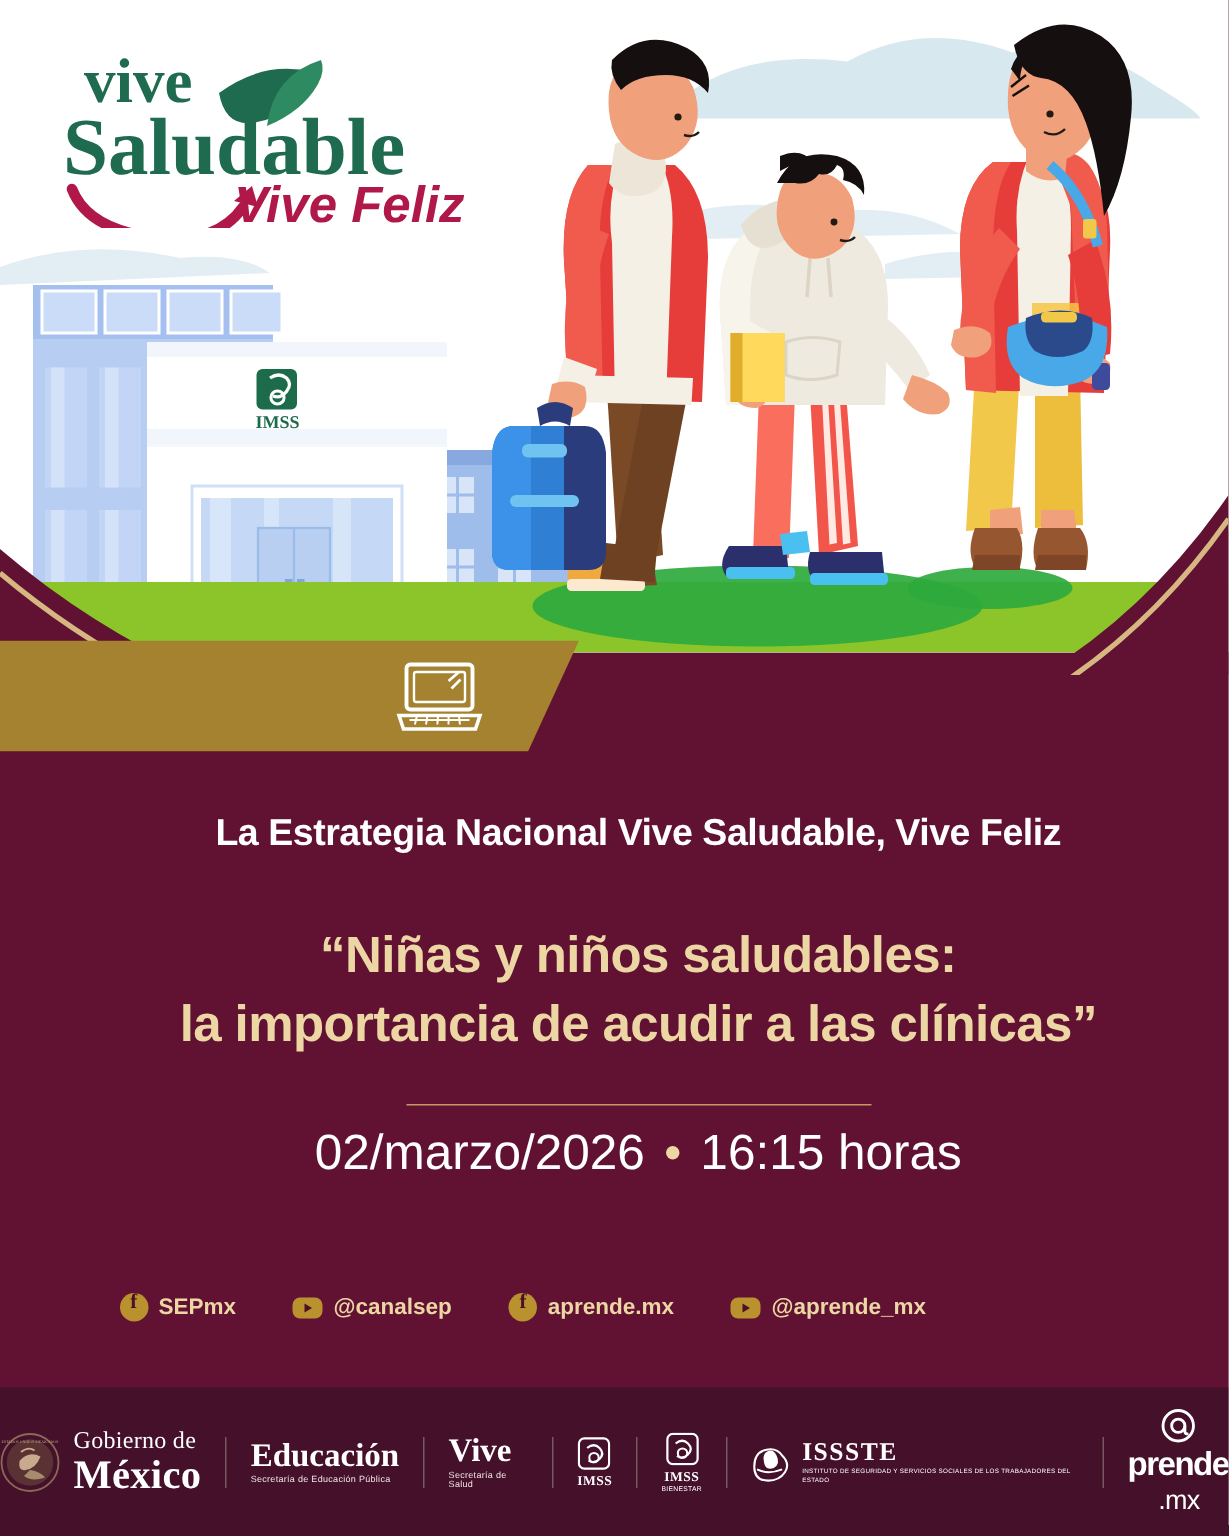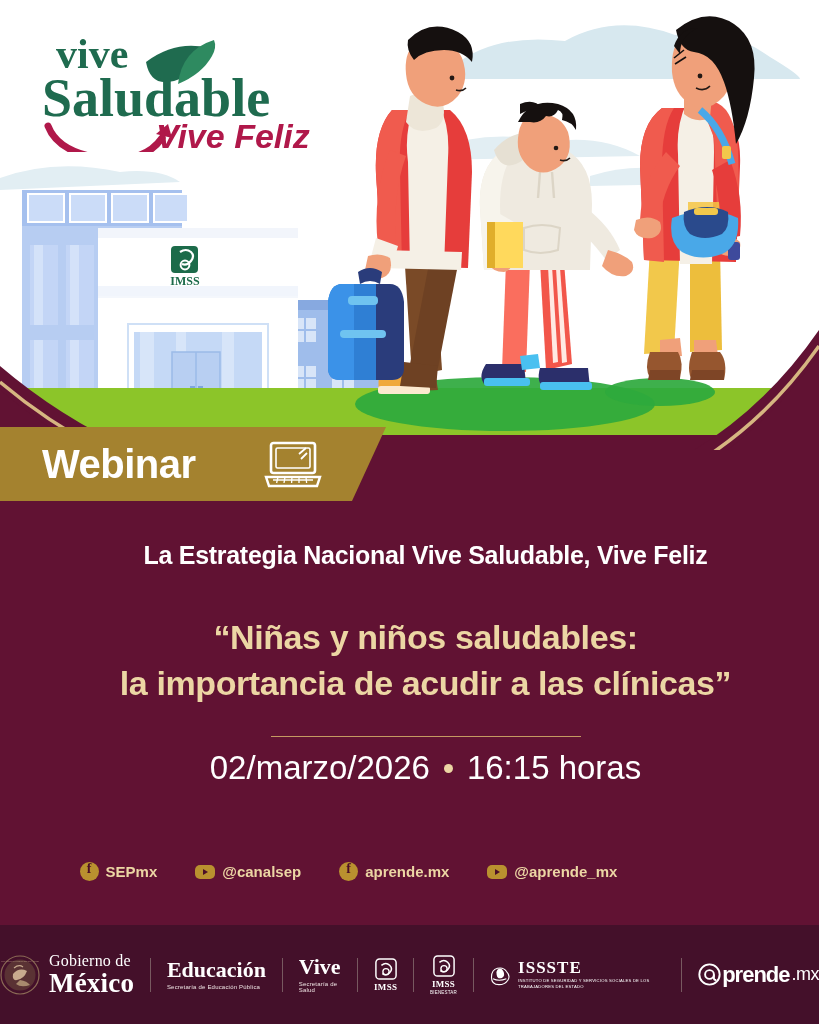--- a/index.html
+++ b/index.html
@@ -128,21 +128,21 @@
   .dep .d1 { font-family:"Liberation Serif", serif; font-size:22px; font-weight:bold; }
   .dep .d2 { font-size:6px; margin-top:3px; letter-spacing:.2px; color:#efe4e4;}
   .imss-block { display:flex; flex-direction:column; align-items:center; color:#fff; }
   .imss-mark { width:22px; height:22px; }
   .imss-block .nm { font-size:9px; font-weight:bold; font-family:"Liberation Serif", serif; margin-top:2px; letter-spacing:.3px;}
   .imss-block .sub { font-size:4.5px; margin-top:1px; letter-spacing:.2px;}
   .issste { display:flex; align-items:center; gap:6px; color:#fff; }
   .issste-mark { width:30px; height:26px; }
   .issste-txt .t1 { font-family:"Liberation Serif", serif; font-size:17px; font-weight:bold; letter-spacing:1px; line-height:1;}
   .issste-txt .t2 { font-size:4.2px; line-height:1.35; margin-top:2px; letter-spacing:.2px;}
-  .aprende { display:flex; align-items:center; gap:1px; color:#fff; }
+  .aprende { display:flex; align-items:center; gap:1px; color:#fff;flex-direction:column; }
   .aprende-circle { width:23px; height:23px; }
   .aprende .ap1 { font-size:22px; font-weight:bold; letter-spacing:-1px; }
   .aprende .ap2 { font-size:18px; letter-spacing:-0.5px; margin-left:1px;}
 </style>
 </head>
 <body>
 
 <div id="poster">
 
   <div class="hero">
@@ -378,21 +378,20 @@
       <path d="M20 102 q10 26 52 32 q44 6 62 -20" fill="none" stroke="#B0184A" stroke-width="7" stroke-linecap="round"></path>
       <path d="M128 110 l16 4 l-4 -14 Z" fill="#B0184A"></path>
       <text x="128" y="124" font-family="Liberation Sans, sans-serif" font-size="34" font-weight="bold" font-style="italic" fill="#B0184A">Vive Feliz</text>
     </svg>
   </div>
 
   <div class="webinar-band">
     <svg viewBox="0 0 420 74" width="420" height="74">
       <path d="M0 0 L386 0 L352 74 L0 74 Z" fill="#A4822F"></path>
     </svg>
-    <div class="webinar-label">Webinar</div>
     <div class="laptop-icon">
       <svg width="62" height="48" viewBox="0 0 62 48">
         <rect x="9" y="2" width="44" height="30" rx="2.5" fill="none" stroke="#FFFFFF" stroke-width="2.6"></rect>
         <rect x="14" y="7" width="34" height="20" rx="1.5" fill="none" stroke="#FFFFFF" stroke-width="1.6"></rect>
         <line x1="37" y1="13" x2="44" y2="7" stroke="#FFFFFF" stroke-width="1.8"></line>
         <line x1="39" y1="18" x2="45" y2="12" stroke="#FFFFFF" stroke-width="1.8"></line>
         <path d="M4 36 L58 36 L55 45 L7 45 Z" fill="none" stroke="#FFFFFF" stroke-width="2.4"></path>
         <g stroke="#FFFFFF" stroke-width="1.3">
           <line x1="11" y1="39" x2="51" y2="39"></line>
           <line x1="16" y1="36" x2="14.6" y2="42"></line>

